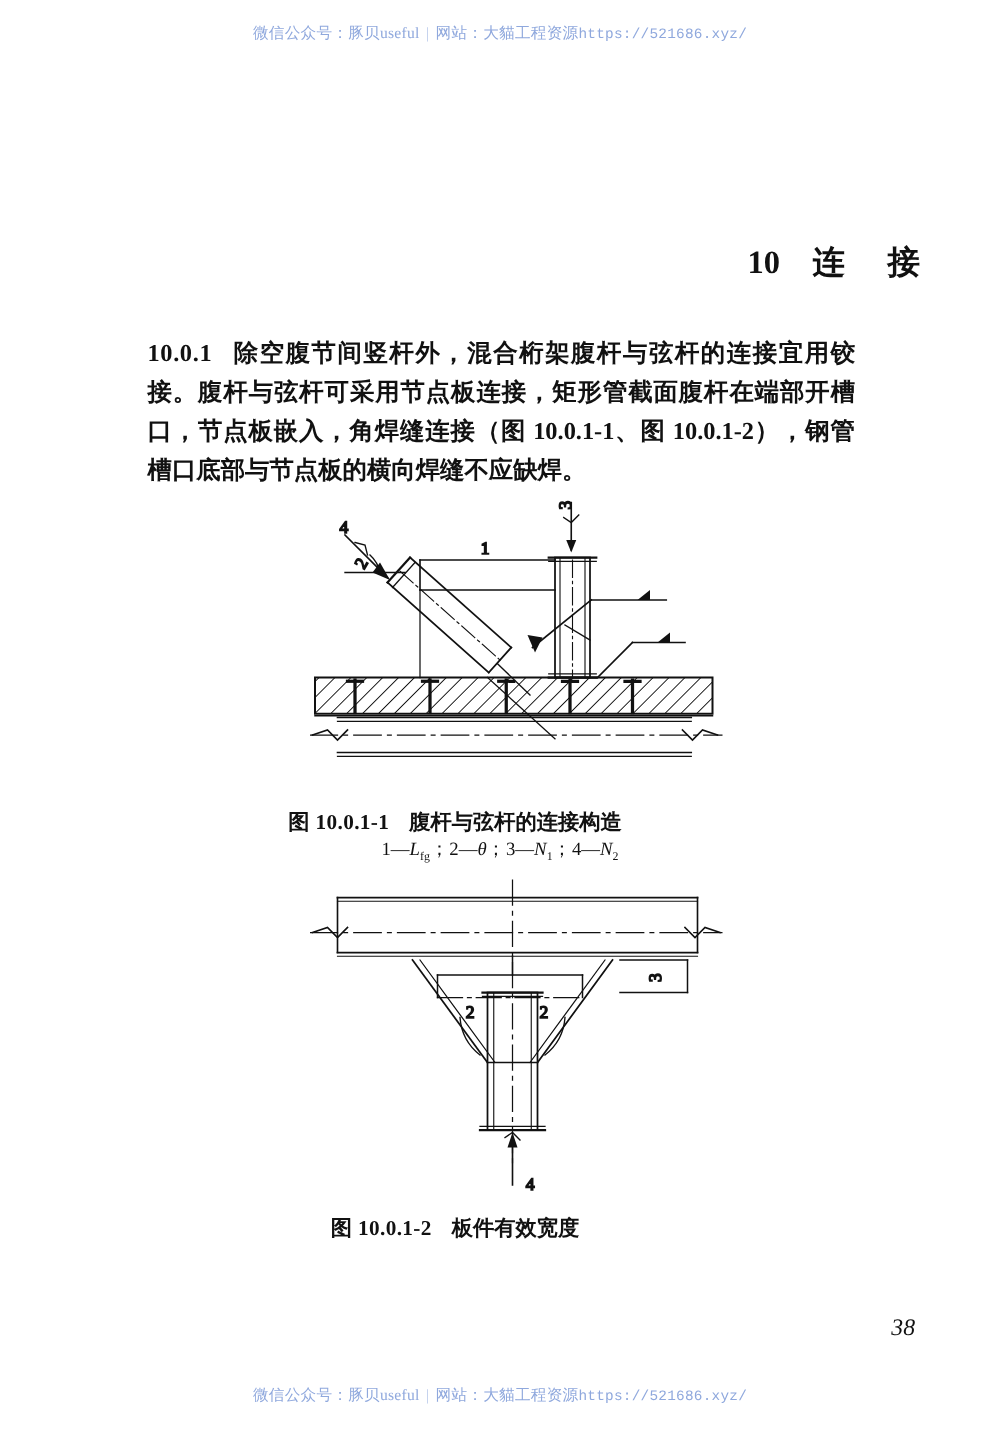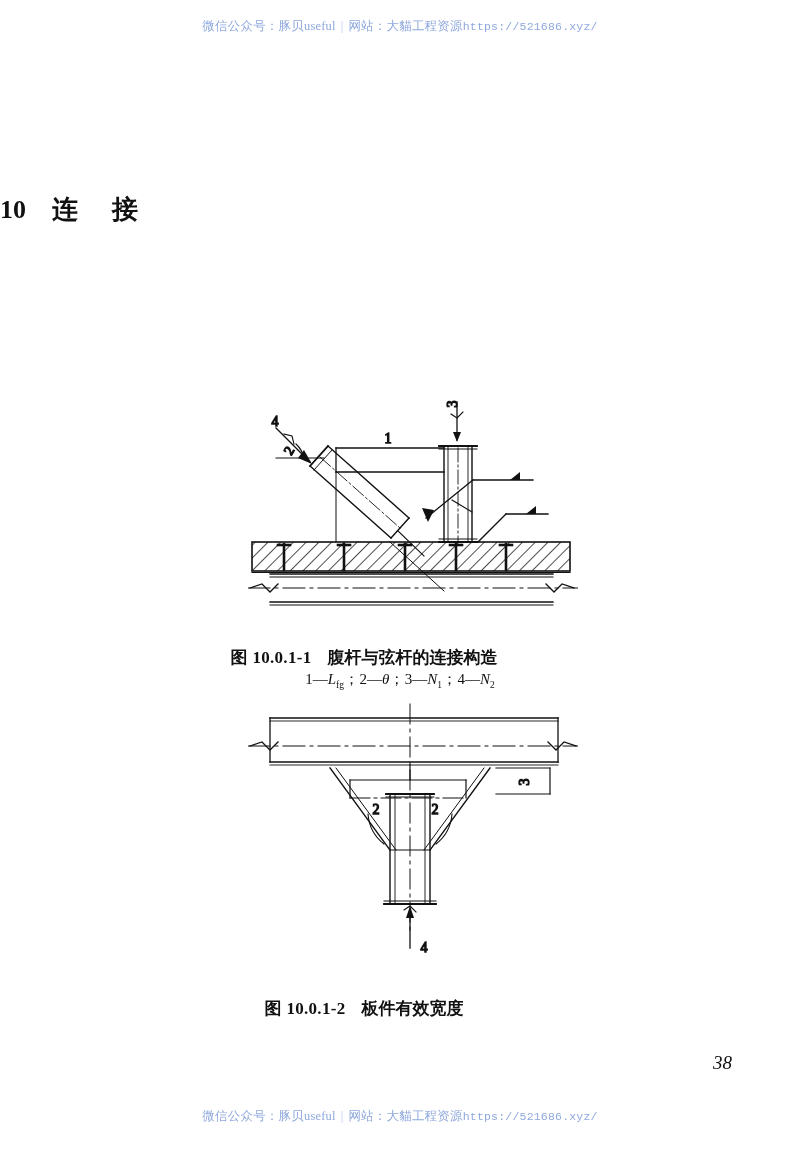--- a/index.html
+++ b/index.html
@@ -47,21 +47,21 @@
     top: 0;
     width: 800px;
     height: 1156px;
   }
 
   .chapter-title {
     position: absolute;
     left: 0;
     top: 192px;
     width: 736px;
-    text-align: left;
+    text-align: right;
     font-size: 26px;
     font-weight: bold;
     font-family: "Liberation Serif", "DejaVu Serif", serif;
   }
   .chapter-title .num { margin-right: 26px; }
   .chapter-title .ch1 { margin-right: 34px; }
 
   .body-block {
     position: absolute;
     left: 118px;
@@ -100,21 +100,21 @@
     text-align: center;
     font-size: 15px;
     font-family: "Liberation Serif", "DejaVu Serif", serif;
   }
   .fig-legend i { font-family: "Liberation Serif", "DejaVu Serif", serif; }
   .fig-legend sub { font-size: 9.5px; }
   .fig-legend .sep { letter-spacing: 0.5px; }
 
   #fig1-caption { top: 646px; }
   #fig1-legend  { top: 670px; }
-  #fig2-caption { top: 971px; margin-top: 26px; }
+  #fig2-caption { top: 971px; }
   #fig2-legend  { top: 996px; }
 
   .page-number {
     position: absolute;
     left: 0;
     top: 1052px;
     width: 732px;
     text-align: right;
     font-size: 19px;
     font-style: italic;
@@ -137,20 +137,23 @@
 <div class="watermark" id="header-watermark">
   <span>微信公众号：</span><span>豚贝useful</span><span class="wm-sep">|</span><span>网站：</span><span>大貓工程资源</span><span class="wm-mono">https://521686.xyz/</span>
 </div>
 
 <div class="page">
 
   <div class="chapter-title">
     <span class="num">10</span><span class="ch1">连</span><span>接</span>
   </div>
 
+  <div class="body-block">
+    <span class="clause-no">10.0.1</span><span class="clause-gap"></span><span>除空腹节间竖杆外，混合桁架腹杆与弦杆的连接宜用铰接。腹杆与弦杆可采用节点板连接，矩形管截面腹杆在端部开槽口，节点板嵌入，角焊缝连接（图 10.0.1-1、图 10.0.1-2），钢管槽口底部与节点板的横向焊缝不应缺焊。</span>
+  </div>
 
   <div class="fig-box" id="figure-1">
     <svg width="330" height="224" viewBox="0 0 330 224">
       <g fill="none" stroke="#111" stroke-width="1.3" stroke-linecap="square">
 
         <defs>
           <pattern id="hatch45" width="9" height="9" patternUnits="userSpaceOnUse" patternTransform="rotate(45)">
             <line x1="0" y1="0" x2="0" y2="9" stroke="#111" stroke-width="1.5"></line>
           </pattern>
         </defs>

